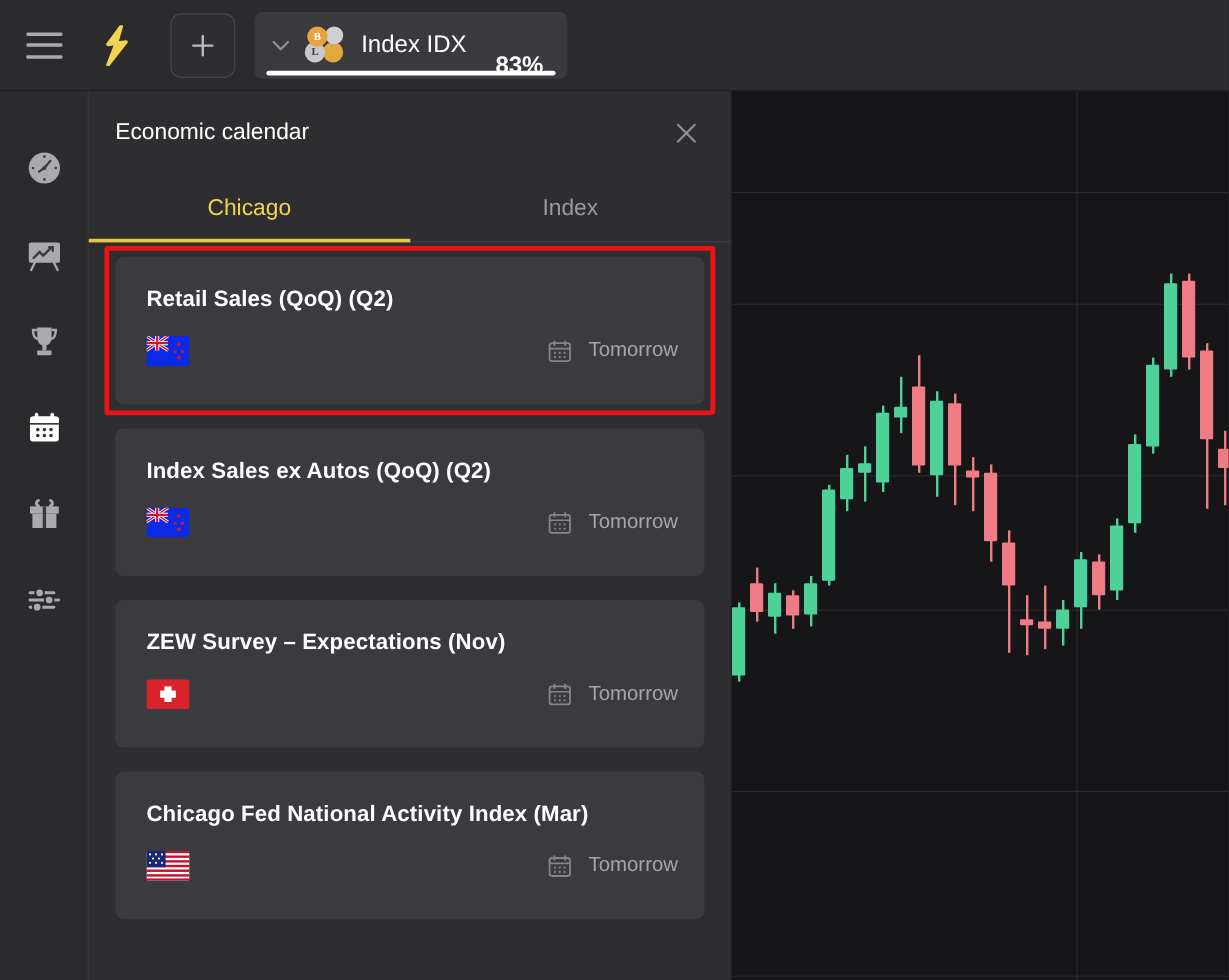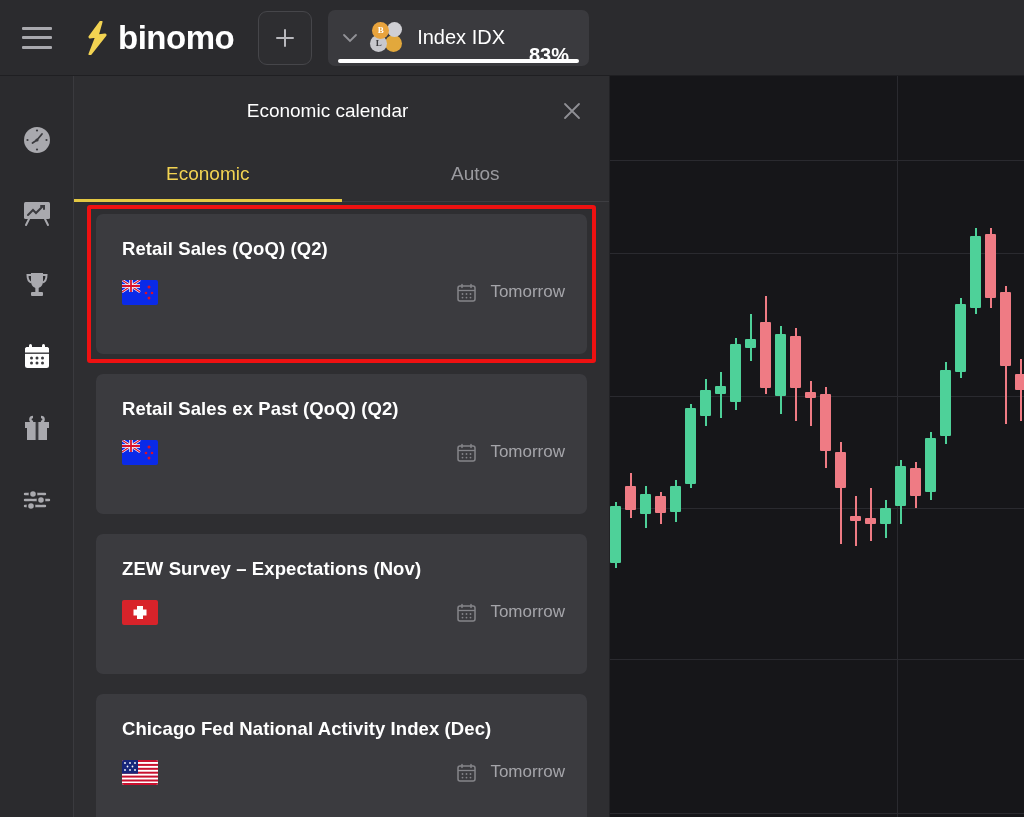--- a/index.html
+++ b/index.html
@@ -76,40 +76,40 @@
 
   
   .panel {
     position: absolute; left: 74px; top: 76px; width: 536px; height: 741px;
     background: #2e2e31; border-right: 1px solid #222225;
     display: flex; flex-direction: column;
   }
   .panelhead {
     height: 70px; display: flex; align-items: center; padding: 0 24px 0 22px;
   }
-  .paneltitle { color: #ffffff; font-size: 19px; flex: 1; text-align: center; }
+  .paneltitle { color: #ffffff; font-size: 19px; flex: 1; }
   .closebtn { width: 26px; height: 26px; cursor: pointer; opacity: .72; }
 
   .tabs { display: flex; height: 56px; position: relative; }
   .tab {
     flex: 1; display: flex; align-items: center; justify-content: center;
     font-size: 19px; color: #9a9a9f; cursor: pointer; position: relative;
   }
   .tab.active { color: #f2d352; }
   .tabsdivider {
     position: absolute; left: 0; right: 0; bottom: 0; height: 1px; background: #3d3d41;
   }
   .tabsindicator {
     position: absolute; left: 0; bottom: 0; width: 50%; height: 3px; background: #e4c843;
   }
 
   .cards { flex: 1; overflow: hidden; padding: 12px 22px 0 22px; }
   .card {
     position: relative; background: #3b3b3f; border-radius: 7px;
-    height: 140px; margin-bottom: 20px; padding: 24px 22px 0 26px;
+    height: 123px; margin-bottom: 20px; padding: 24px 22px 0 26px;
   }
   .card.highlighted::after {
     content: ""; position: absolute; left: -9px; top: -9px; right: -9px; bottom: -9px;
     border: 4px solid #ee1111; border-radius: 3px; pointer-events: none;
   }
   .cardtitle { color: #ffffff; font-size: 18.5px; font-weight: bold; letter-spacing: .1px; }
   .cardrow {
     display: flex; align-items: center; margin-top: 18px; height: 28px;
   }
   .flag { width: 36px; height: 25px; border-radius: 2px; overflow: hidden; position: relative; flex: none; }
@@ -138,21 +138,20 @@
     <div class="hamburger">
       <span></span>
       <span></span>
       <span></span>
     </div>
 
     <div class="brand">
       <svg class="bolt" viewBox="0 0 26 34">
         <path d="M17 1 L6 16 L13 15 L6 33 L21 14 L13 15 Z" fill="#f2d352" stroke="#f2d352" stroke-width="3" stroke-linejoin="round"></path>
       </svg>
-      <div class="brandname">binomo</div>
     </div>
 
     <div class="plusbtn">
       <svg viewBox="0 0 22 22">
         <path d="M11 3 V19 M3 11 H19" stroke="#b8b8bd" stroke-width="2" stroke-linecap="round"></path>
       </svg>
     </div>
 
     <div class="assettab">
       <svg class="chev" viewBox="0 0 20 20">
@@ -234,22 +233,22 @@
 
   <div class="panel">
     <div class="panelhead">
       <div class="paneltitle">Economic calendar</div>
       <svg class="closebtn" viewBox="0 0 26 26">
         <path d="M6 6 L20 20 M20 6 L6 20" stroke="#b5b5ba" stroke-width="1.8" stroke-linecap="round"></path>
       </svg>
     </div>
 
     <div class="tabs">
-      <div class="tab active">Economic</div>
-      <div class="tab">Autos</div>
+      <div class="tab active">Chicago</div>
+      <div class="tab">Index</div>
       <div class="tabsdivider"></div>
       <div class="tabsindicator"></div>
     </div>
 
     <div class="cards">
 
       <div class="card highlighted">
         <div class="cardtitle">Retail Sales (QoQ) (Q2)</div>
         <div class="cardrow">
           <div class="flag">
@@ -279,21 +278,21 @@
               <circle cx="6.5" cy="15.6" r=".9" fill="#9a9a9f"></circle>
               <circle cx="10.5" cy="15.6" r=".9" fill="#9a9a9f"></circle>
               <circle cx="14.5" cy="15.6" r=".9" fill="#9a9a9f"></circle>
             </svg>
             <span>Tomorrow</span>
           </div>
         </div>
       </div>
 
       <div class="card">
-        <div class="cardtitle">Retail Sales ex Past (QoQ) (Q2)</div>
+        <div class="cardtitle">Index Sales ex Autos (QoQ) (Q2)</div>
         <div class="cardrow">
           <div class="flag">
             <svg viewBox="0 0 36 25" style="width:100%;height:100%">
               <rect width="36" height="25" fill="#0a2ae8"></rect>
               <g>
                 <rect x="0" y="0" width="18" height="12" fill="#0a2ae8"></rect>
                 <path d="M0 0 L18 12 M18 0 L0 12" stroke="#fff" stroke-width="2.6"></path>
                 <path d="M0 0 L18 12 M18 0 L0 12" stroke="#d8112a" stroke-width="1.2"></path>
                 <path d="M9 0 V12 M0 6 H18" stroke="#fff" stroke-width="3.4"></path>
                 <path d="M9 0 V12 M0 6 H18" stroke="#d8112a" stroke-width="1.8"></path>
@@ -342,21 +341,21 @@
               <circle cx="6.5" cy="15.6" r=".9" fill="#9a9a9f"></circle>
               <circle cx="10.5" cy="15.6" r=".9" fill="#9a9a9f"></circle>
               <circle cx="14.5" cy="15.6" r=".9" fill="#9a9a9f"></circle>
             </svg>
             <span>Tomorrow</span>
           </div>
         </div>
       </div>
 
       <div class="card">
-        <div class="cardtitle">Chicago Fed National Activity Index (Dec)</div>
+        <div class="cardtitle">Chicago Fed National Activity Index (Mar)</div>
         <div class="cardrow">
           <div class="flag">
             <svg viewBox="0 0 36 25" style="width:100%;height:100%">
               <rect width="36" height="25" fill="#ffffff"></rect>
               <g fill="#c8102e">
                 <rect y="0" width="36" height="2"></rect>
                   <rect y="3.9" width="36" height="2"></rect>
                 <rect y="7.8" width="36" height="2"></rect>
                   <rect y="11.7" width="36" height="2"></rect>
                 <rect y="15.6" width="36" height="2"></rect>

